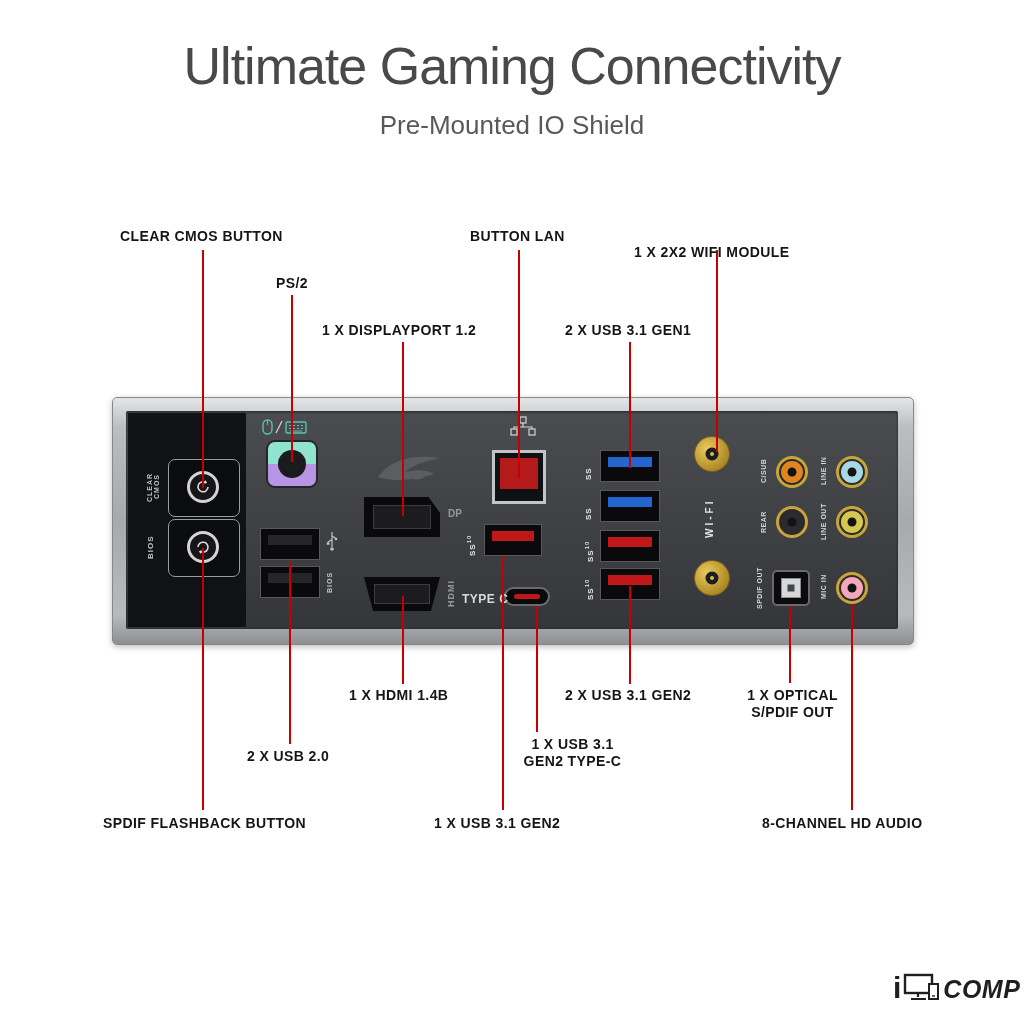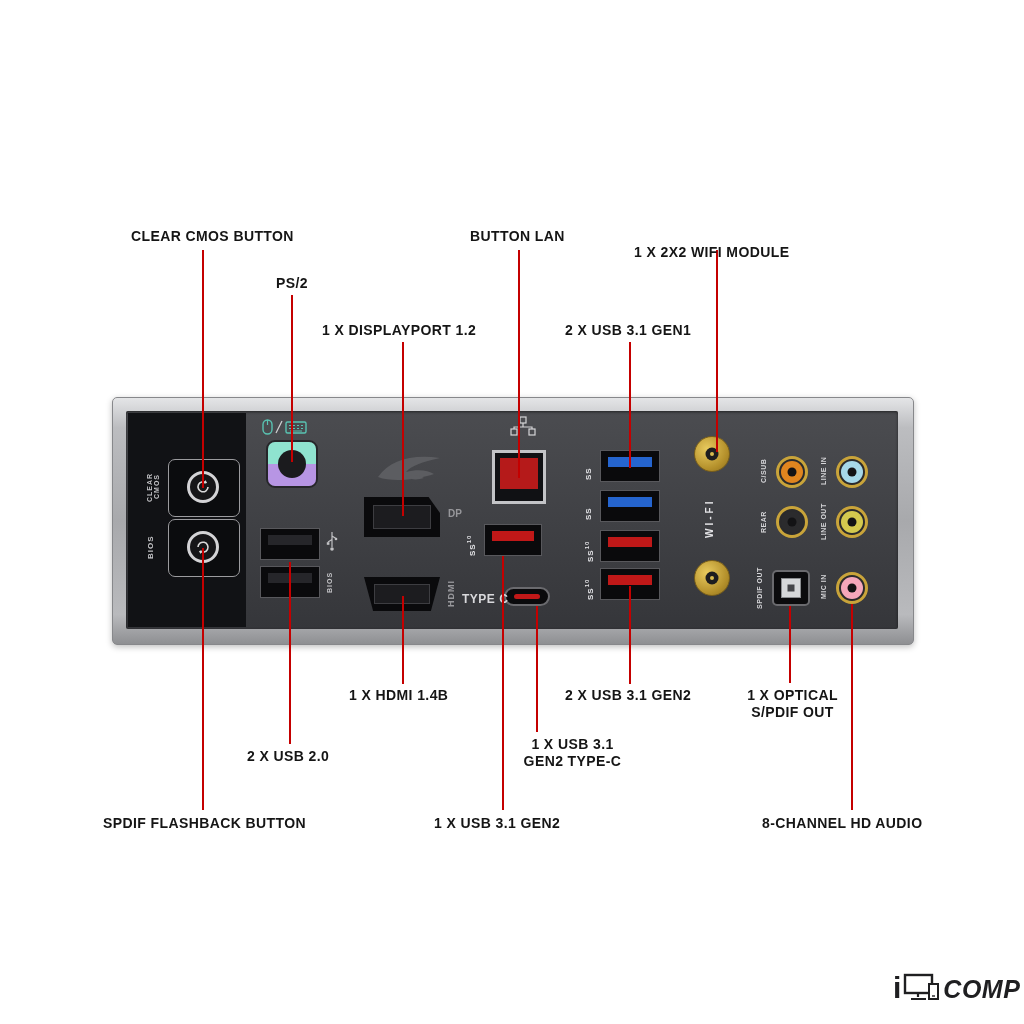--- a/index.html
+++ b/index.html
@@ -113,20 +113,22 @@
   
   .brand{position:absolute;left:893px;top:972px;display:flex;align-items:flex-end;gap:2px;z-index:7;}
   .brand .i{font-size:30px;font-weight:700;color:#1f1f21;line-height:28px;}
   .brand .name{font-size:25px;font-weight:700;color:#1f1f21;letter-spacing:.5px;line-height:26px;font-style:italic;}
 </style>
 </head>
 <body>
 
 <div id="canvas">
 
+  <div class="title">Ultimate Gaming Connectivity</div>
+  <div class="subtitle">Pre-Mounted IO Shield</div>
 
   <div class="shield"></div>
   <div class="face"></div>
   <div class="black-zone"></div>
 
   <div class="vtext tiny" style="left:146px;top:459px;height:56px;">CLEAR CMOS</div>
   <div class="btn-frame" style="left:168px;top:459px;"></div>
   <div class="btn-circle" style="left:187px;top:471px;">
     <svg width="16" height="16" viewBox="0 0 16 16">
       <path d="M13 8a5 5 0 1 1-2-4.2" fill="none" stroke="#d9d9d9" stroke-width="1.6"></path>
@@ -274,21 +276,21 @@
   <div class="callout-line" style="left:629px;top:342px;height:126px;"></div>
   <div class="callout-line" style="left:402px;top:596px;height:88px;"></div>
   <div class="callout-line" style="left:289px;top:562px;height:182px;"></div>
   <div class="callout-line" style="left:202px;top:548px;height:262px;"></div>
   <div class="callout-line" style="left:502px;top:556px;height:254px;"></div>
   <div class="callout-line" style="left:536px;top:606px;height:126px;"></div>
   <div class="callout-line" style="left:629px;top:586px;height:98px;"></div>
   <div class="callout-line" style="left:789px;top:606px;height:77px;"></div>
   <div class="callout-line" style="left:851px;top:604px;height:206px;"></div>
 
-  <div class="callout-label" style="left:120px;top:228px;margin-left:11px;">CLEAR CMOS BUTTON</div>
+  <div class="callout-label" style="left:120px;top:228px;">CLEAR CMOS BUTTON</div>
   <div class="callout-label" style="left:276px;top:275px;">PS/2</div>
   <div class="callout-label" style="left:322px;top:322px;">1 X DISPLAYPORT 1.2</div>
   <div class="callout-label" style="left:470px;top:228px;">BUTTON LAN</div>
   <div class="callout-label" style="left:634px;top:228px;margin-top:16px;">1 X 2X2 WIFI MODULE</div>
   <div class="callout-label" style="left:565px;top:322px;">2 X USB 3.1 GEN1</div>
 
   <div class="callout-label" style="left:349px;top:687px;">1 X HDMI 1.4B</div>
   <div class="callout-label" style="left:565px;top:687px;">2 X USB 3.1 GEN2</div>
   <div class="callout-label center" style="left:740px;top:687px;width:105px;">
     <span>1 X OPTICAL</span><br>

